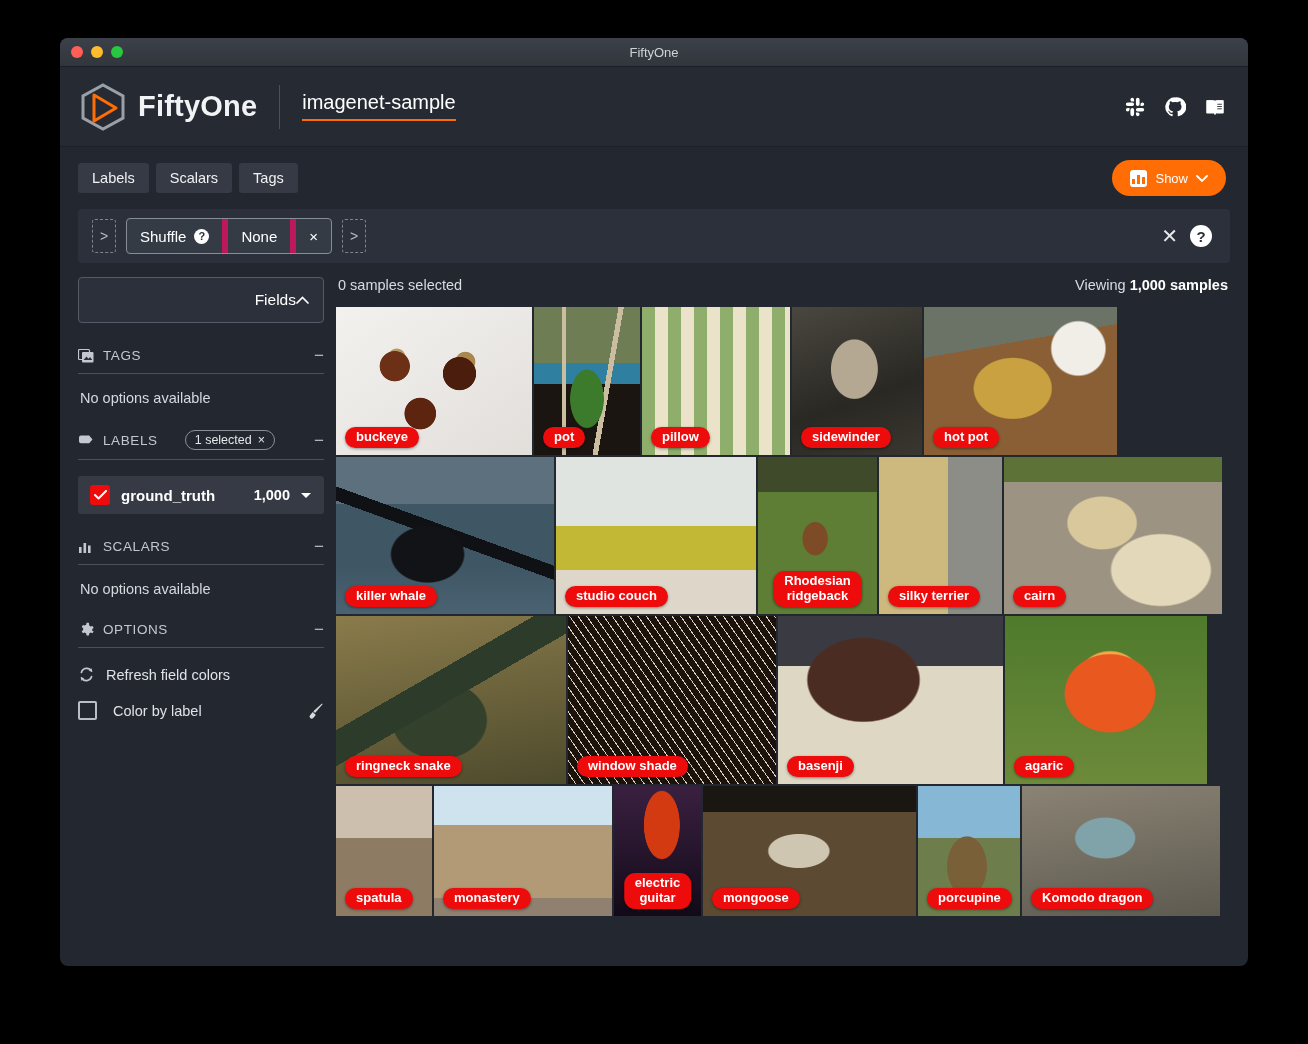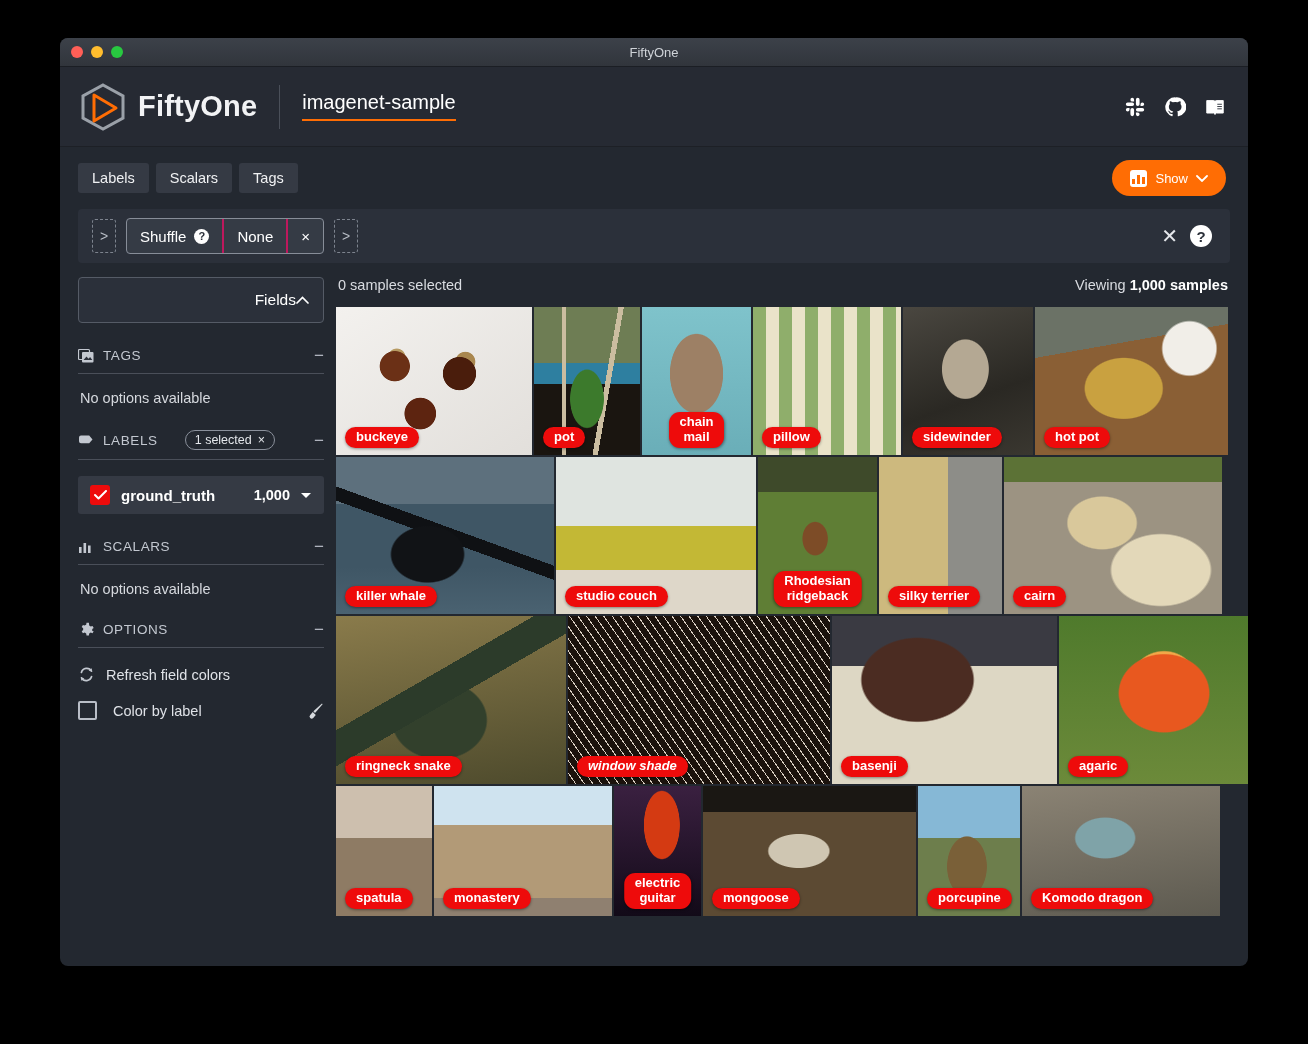--- a/index.html
+++ b/index.html
@@ -111,21 +111,21 @@
     display: flex; align-items: center;
     border: 1px solid #878d98; border-radius: 4px;
     height: 36px; margin: 0 10px; overflow: hidden;
     background: #353b45;
   }
   .stage-seg {
     display: flex; align-items: center; gap: 8px;
     padding: 0 13px; height: 100%;
     color: #fff; font-size: 15px; cursor: pointer;
   }
-  .stage-seg + .stage-seg { border-left: 2px solid #be185d; }
+  .stage-seg + .stage-seg { border-left: 6px solid #be185d; }
   .qmark {
     width: 15px; height: 15px; border-radius: 50%;
     background: #fff; color: #2b303a;
     font-size: 11px; font-weight: bold;
     display: flex; align-items: center; justify-content: center;
   }
   .vb-right { margin-left: auto; display: flex; align-items: center; gap: 12px; padding-right: 6px; }
   .vb-x { color: #e6e8ec; font-size: 20px; cursor: pointer; line-height: 1; }
   .vb-help {
     width: 22px; height: 22px; border-radius: 50%;
@@ -463,25 +463,20 @@
       <div class="grid" id="grid">
           <div class="grid-row" style="height: 148px;">
             <div class="tile" style="width: 196px; height: 148px;">
               <div class="photo p-buckeye"></div>
               <div class="tag">buckeye</div>
             </div>
             <div class="tile" style="width: 106px; height: 148px;">
               <div class="photo p-pot"></div>
               <div class="tag">pot</div>
             </div>
-            <div class="tile" style="width: 109px; height: 148px;">
-              <div class="photo p-chainmail"></div>
-              <div class="tag center">chain
-mail</div>
-            </div>
             <div class="tile" style="width: 148px; height: 148px;">
               <div class="photo p-pillow"></div>
               <div class="tag">pillow</div>
             </div>
             <div class="tile" style="width: 130px; height: 148px;">
               <div class="photo p-sidewinder"></div>
               <div class="tag">sidewinder</div>
             </div>
             <div class="tile" style="width: 193px; height: 148px;">
               <div class="photo p-hotpot"></div>
@@ -509,21 +504,21 @@
             <div class="tile" style="width: 218px; height: 157px;">
               <div class="photo p-cairn"></div>
               <div class="tag">cairn</div>
             </div>
           </div>
           <div class="grid-row" style="height: 168px;">
             <div class="tile" style="width: 230px; height: 168px;">
               <div class="photo p-ringneck"></div>
               <div class="tag">ringneck snake</div>
             </div>
-            <div class="tile" style="width: 262px; height: 168px; font-style: italic;">
+            <div class="tile" style="width: 208px; height: 168px;">
               <div class="photo p-shade"></div>
               <div class="tag">window shade</div>
             </div>
             <div class="tile" style="width: 225px; height: 168px;">
               <div class="photo p-basenji"></div>
               <div class="tag">basenji</div>
             </div>
             <div class="tile" style="width: 202px; height: 168px;">
               <div class="photo p-agaric"></div>
               <div class="tag">agaric</div>

